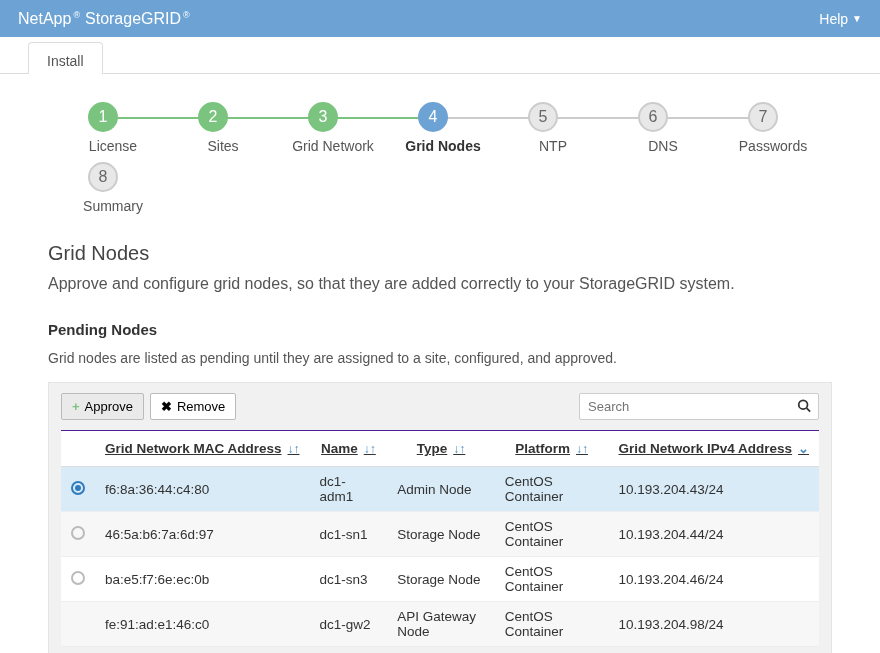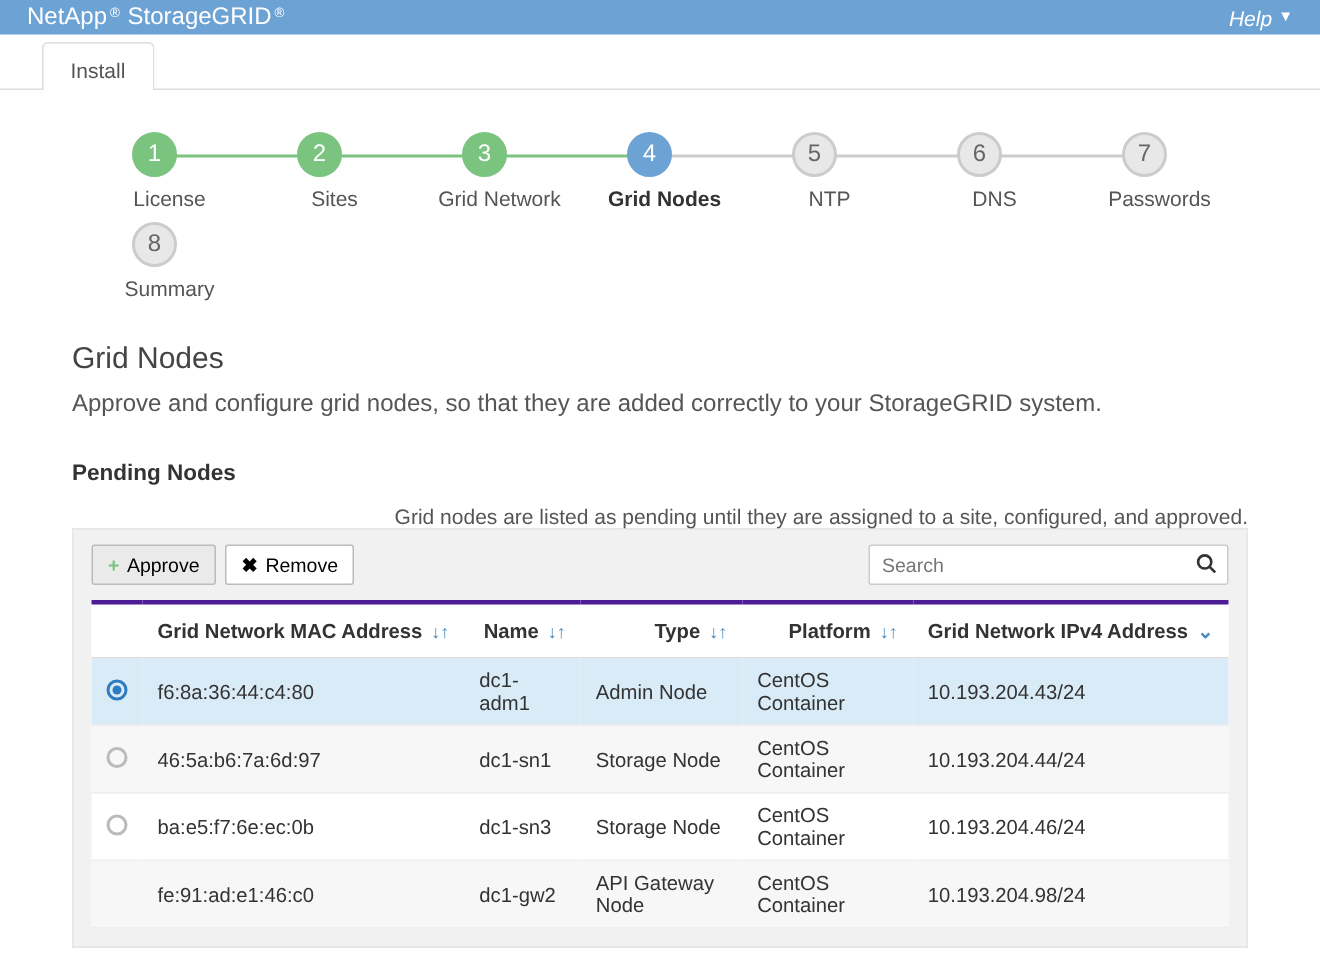--- a/index.html
+++ b/index.html
@@ -4,38 +4,38 @@
 <style>
   * { box-sizing: border-box; margin: 0; padding: 0; }
   body {
     font-family: -apple-system, BlinkMacSystemFont, "Segoe UI", Helvetica, Arial, sans-serif;
     font-size: 14px;
     color: #333;
     background: #fff;
   }
   .topbar {
     background: #6ca3d4;
-    height: 23px;
+    height: 37px;
     display: flex;
     align-items: center;
     padding: 0 18px;
     justify-content: space-between;
     text-align: right;
   }
   .brand {
     color: #fff;
     font-size: 16px;
     display: flex;
     align-items: center;
     gap: 2px;
   }
   .brand .na { font-weight: 400; }
   .brand .reg { font-size: 9px; vertical-align: top; position: relative; top: -4px; padding-right: 3px; }
   .brand .sg { font-weight: 300; }
-  .help { color: #fff; font-size: 14px; display: flex; align-items: center; gap: 4px; cursor: pointer; font-style: italic; }
+  .help { color: #fff; font-size: 14px; display: flex; align-items: center; gap: 4px; cursor: pointer; }
   .help .caret { font-size: 10px; }
   .tabstrip {
     border-bottom: 1px solid #ddd;
     display: flex;
     padding-left: 28px;
     height: 37px;
   }
   .tab {
     border: 1px solid #ddd;
     border-bottom: none;
@@ -80,21 +80,21 @@
     position: absolute;
     top: 15px; left: 55%; width: 100%; height: 2px;
     background: #ccc;
     z-index: 1;
   }
   .step.done .connector { background: #7bc47f; }
 
   h2.section-title { font-size: 20px; font-weight: 400; color: #444; margin-bottom: 10px; }
   .section-desc { color: #555; margin-bottom: 28px; font-size: 16px; }
   h3.subhead { font-size: 15px; font-weight: 700; color: #333; margin-bottom: 12px; }
-  .subdesc { color: #555; margin-bottom: 0; font-size: 14px; text-align: right; }
+  .subdesc { color: #555; margin-bottom: 16px; font-size: 14px; }
 
   .panel {
     background: #f1f1f1;
     border: 1px solid #e5e5e5;
     padding: 10px 12px 12px 12px;
   }
   .toolbar {
     display: flex;
     align-items: center;
     justify-content: space-between;
@@ -130,28 +130,29 @@
     font-size: 14px;
   }
 
   table.grid {
     width: 100%;
     border-collapse: collapse;
     background: #fff;
     font-size: 13.5px;
   }
   table.grid th {
-    text-align: right;
+    text-align: center;
     padding: 10px 10px;
-    border-top: 3px solid #4c1d95;
+    border-top: 1px solid #4c1d95;
     border-bottom: 1px solid #ddd;
     background: #fff;
     font-weight: 700;
     color: #333;
     white-space: nowrap;
+    text-decoration: underline;
   }
   table.grid th .sorter { color: #4b8bbf; font-size: 12px; margin-left: 6px; }
   table.grid th .chev { color: #4b8bbf; font-size: 13px; margin-left: 6px; }
   table.grid td {
     padding: 7px 10px;
     border-bottom: 1px solid #eee;
     color: #333;
   }
   table.grid tr.row:nth-child(even) td { background: #f7f7f7; }
   table.grid tr.row.selected td { background: #d9ebf7; }

